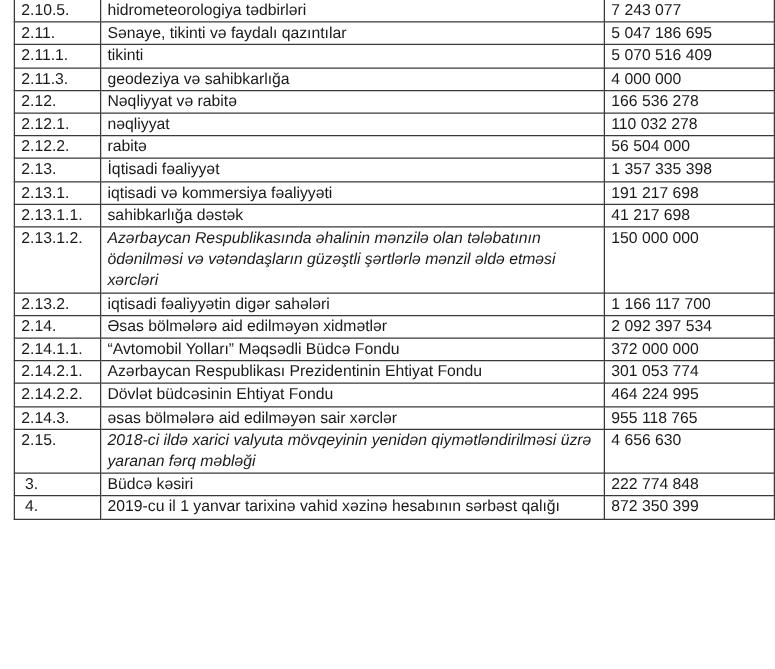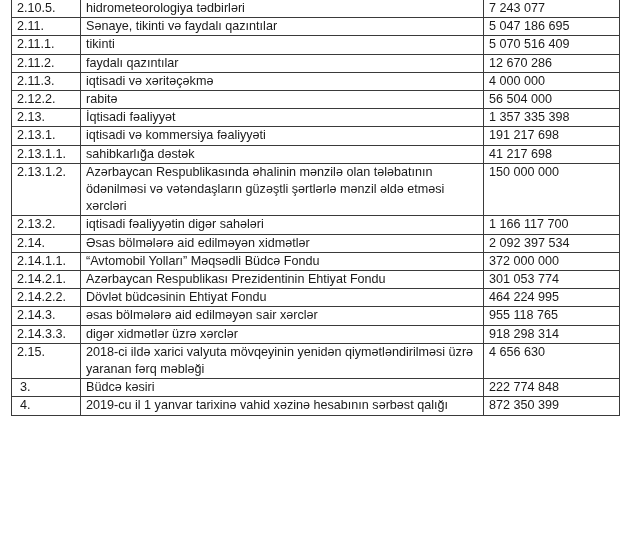--- a/index.html
+++ b/index.html
@@ -3,21 +3,21 @@
 <meta charset="utf-8">
 <style>
   html, body { margin:0; padding:0; background:#ffffff; }
   body { width:620px; height:535px; overflow:hidden; position:relative;
          font-family:"Liberation Sans", sans-serif; color:#1a1a1a; }
   table { position:absolute; left:11px; top:-1px; border-collapse:collapse;
           width:608px; table-layout:fixed; font-size:12.6px; }
   col.c1 { width:69px; } col.c2 { width:403px; } col.c3 { width:136px; }
   td { border:1px solid #3a3a3a; padding:0 0 0 5px; height:17.2px;
        line-height:17.2px; vertical-align:top; white-space:nowrap; overflow:hidden; }
-  td.wrap { white-space:normal; }
+  td.wrap { white-space:normal;font-style:italic; }
   td.num { padding-left:5px; }
   td.code.indent { padding-left:8px; }
 </style>
 </head>
 <body>
 
 <table>
   <colgroup>
       <col class="c1">
       <col class="c2">
@@ -33,28 +33,33 @@
         <td class="code">2.11.</td>
         <td>Sənaye, tikinti və faydalı qazıntılar</td>
         <td class="num">5 047 186 695</td>
       </tr>
       <tr>
         <td class="code">2.11.1.</td>
         <td>tikinti</td>
         <td class="num">5 070 516 409</td>
       </tr>
       <tr>
-        <td class="code">2.11.2.</td>
-        <td>faydalı qazıntılar</td>
-        <td class="num">12 670 286</td>
+        <td class="code">2.11.3.</td>
+        <td>geodeziya və sahibkarlığa</td>
+        <td class="num">4 000 000</td>
       </tr>
       <tr>
-        <td class="code">2.11.3.</td>
-        <td>iqtisadi və xəritəçəkmə</td>
-        <td class="num">4 000 000</td>
+        <td class="code">2.12.</td>
+        <td>Nəqliyyat və rabitə</td>
+        <td class="num">166 536 278</td>
+      </tr>
+      <tr>
+        <td class="code">2.12.1.</td>
+        <td>nəqliyyat</td>
+        <td class="num">110 032 278</td>
       </tr>
       <tr>
         <td class="code">2.12.2.</td>
         <td>rabitə</td>
         <td class="num">56 504 000</td>
       </tr>
       <tr>
         <td class="code">2.13.</td>
         <td>İqtisadi fəaliyyət</td>
         <td class="num">1 357 335 398</td>
@@ -98,25 +103,20 @@
         <td class="code">2.14.2.2.</td>
         <td>Dövlət büdcəsinin Ehtiyat Fondu</td>
         <td class="num">464 224 995</td>
       </tr>
       <tr>
         <td class="code">2.14.3.</td>
         <td>əsas bölmələrə aid edilməyən sair xərclər</td>
         <td class="num">955 118 765</td>
       </tr>
       <tr>
-        <td class="code">2.14.3.3.</td>
-        <td>digər xidmətlər üzrə xərclər</td>
-        <td class="num">918 298 314</td>
-      </tr>
-      <tr>
         <td class="code">2.15.</td>
         <td class="wrap">2018-ci ildə xarici valyuta mövqeyinin yenidən qiymətləndirilməsi üzrə yaranan fərq məbləği</td>
         <td class="num">4 656 630</td>
       </tr>
       <tr>
         <td class="code indent">3.</td>
         <td>Büdcə kəsiri</td>
         <td class="num">222 774 848</td>
       </tr>
       <tr>

